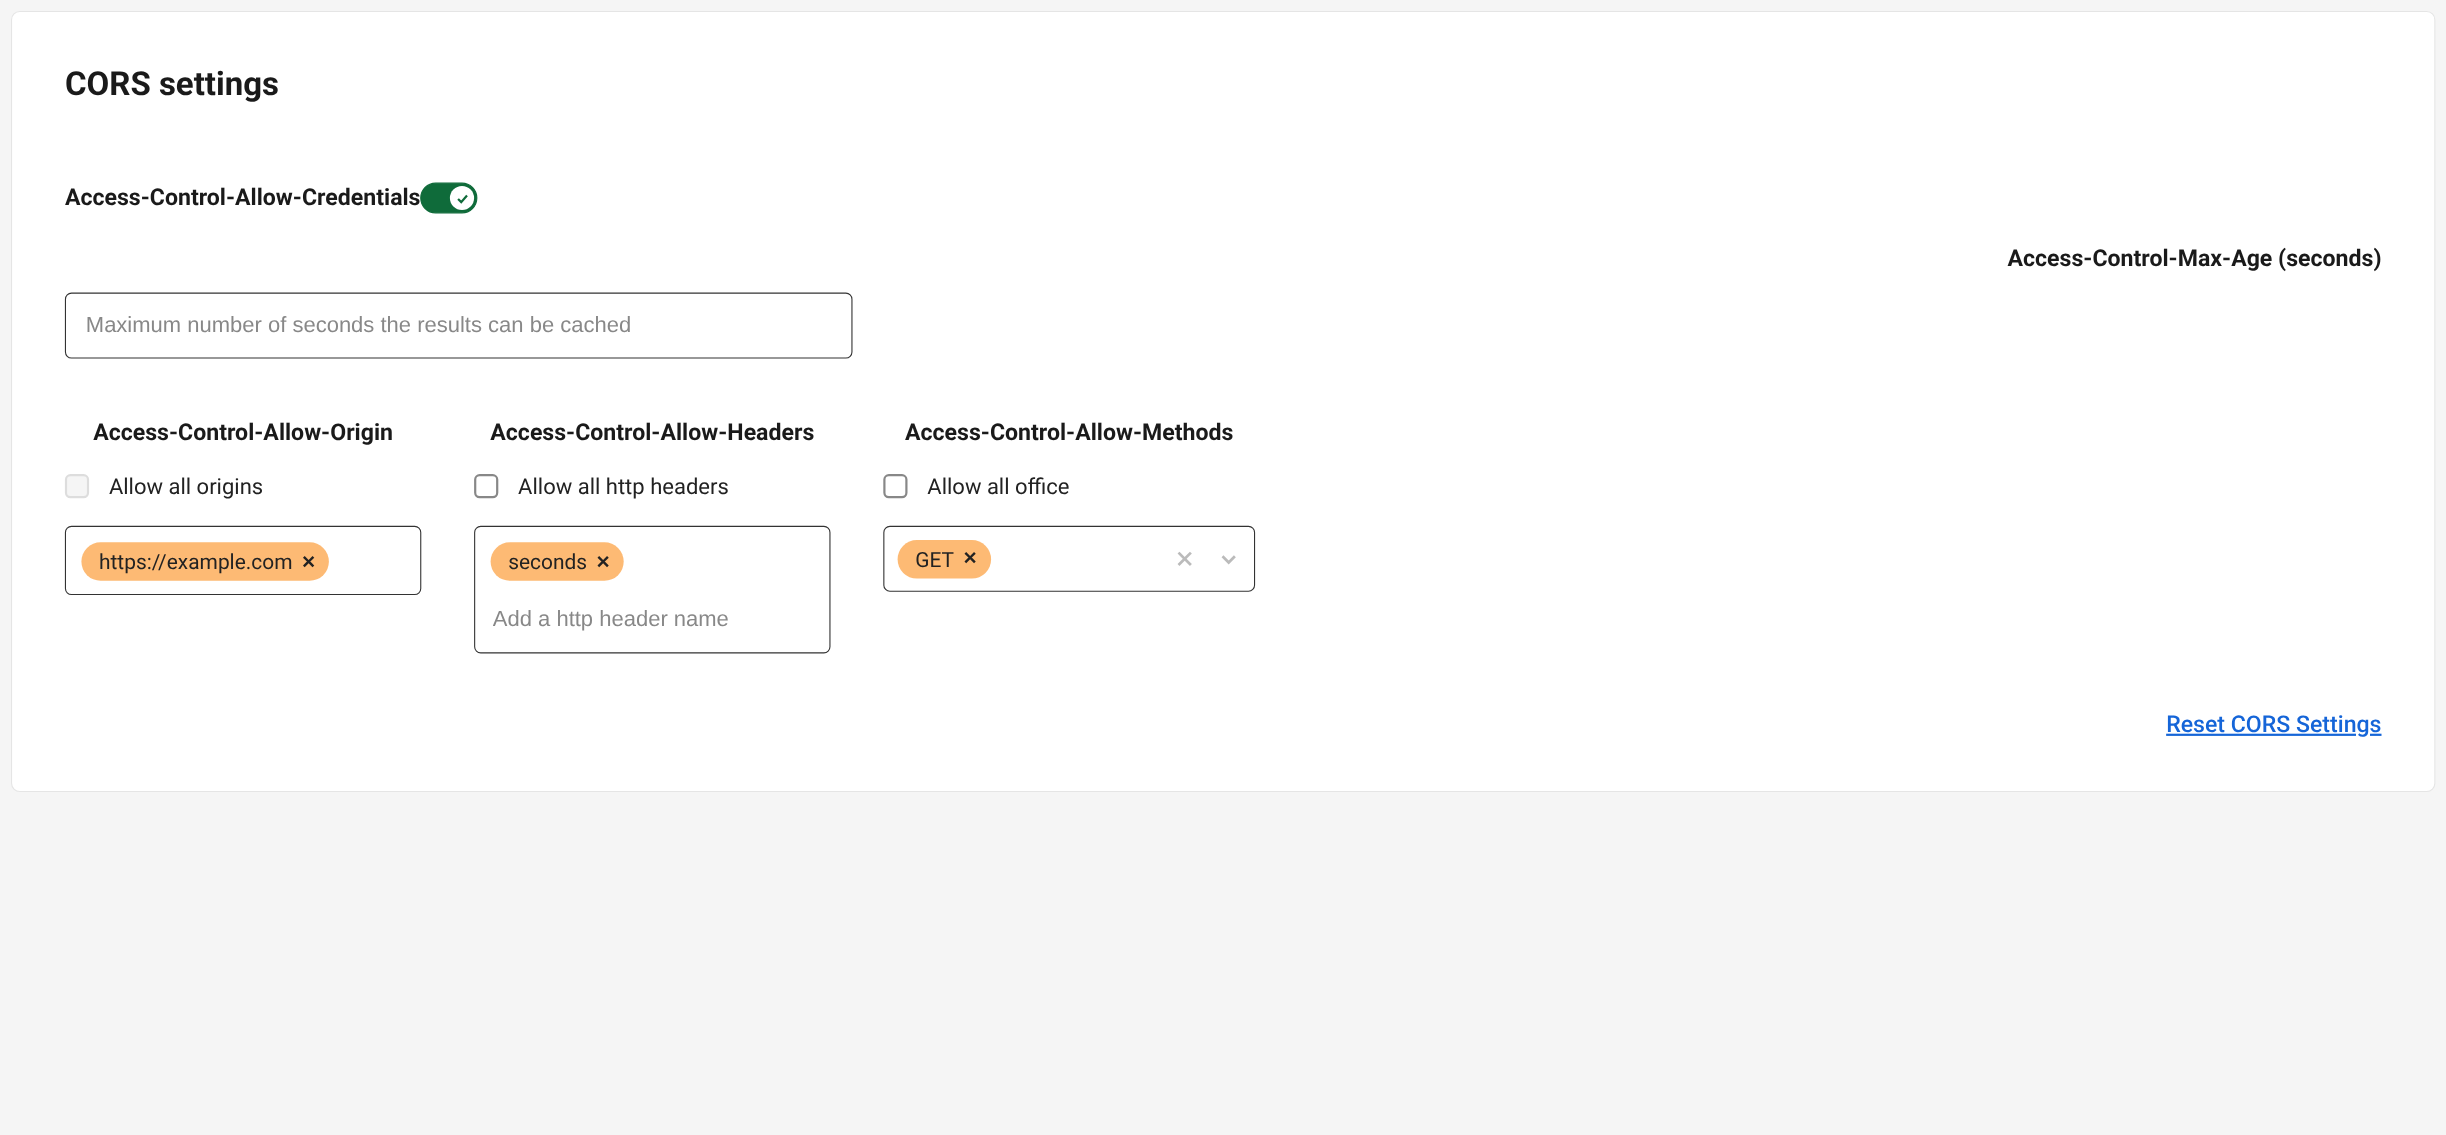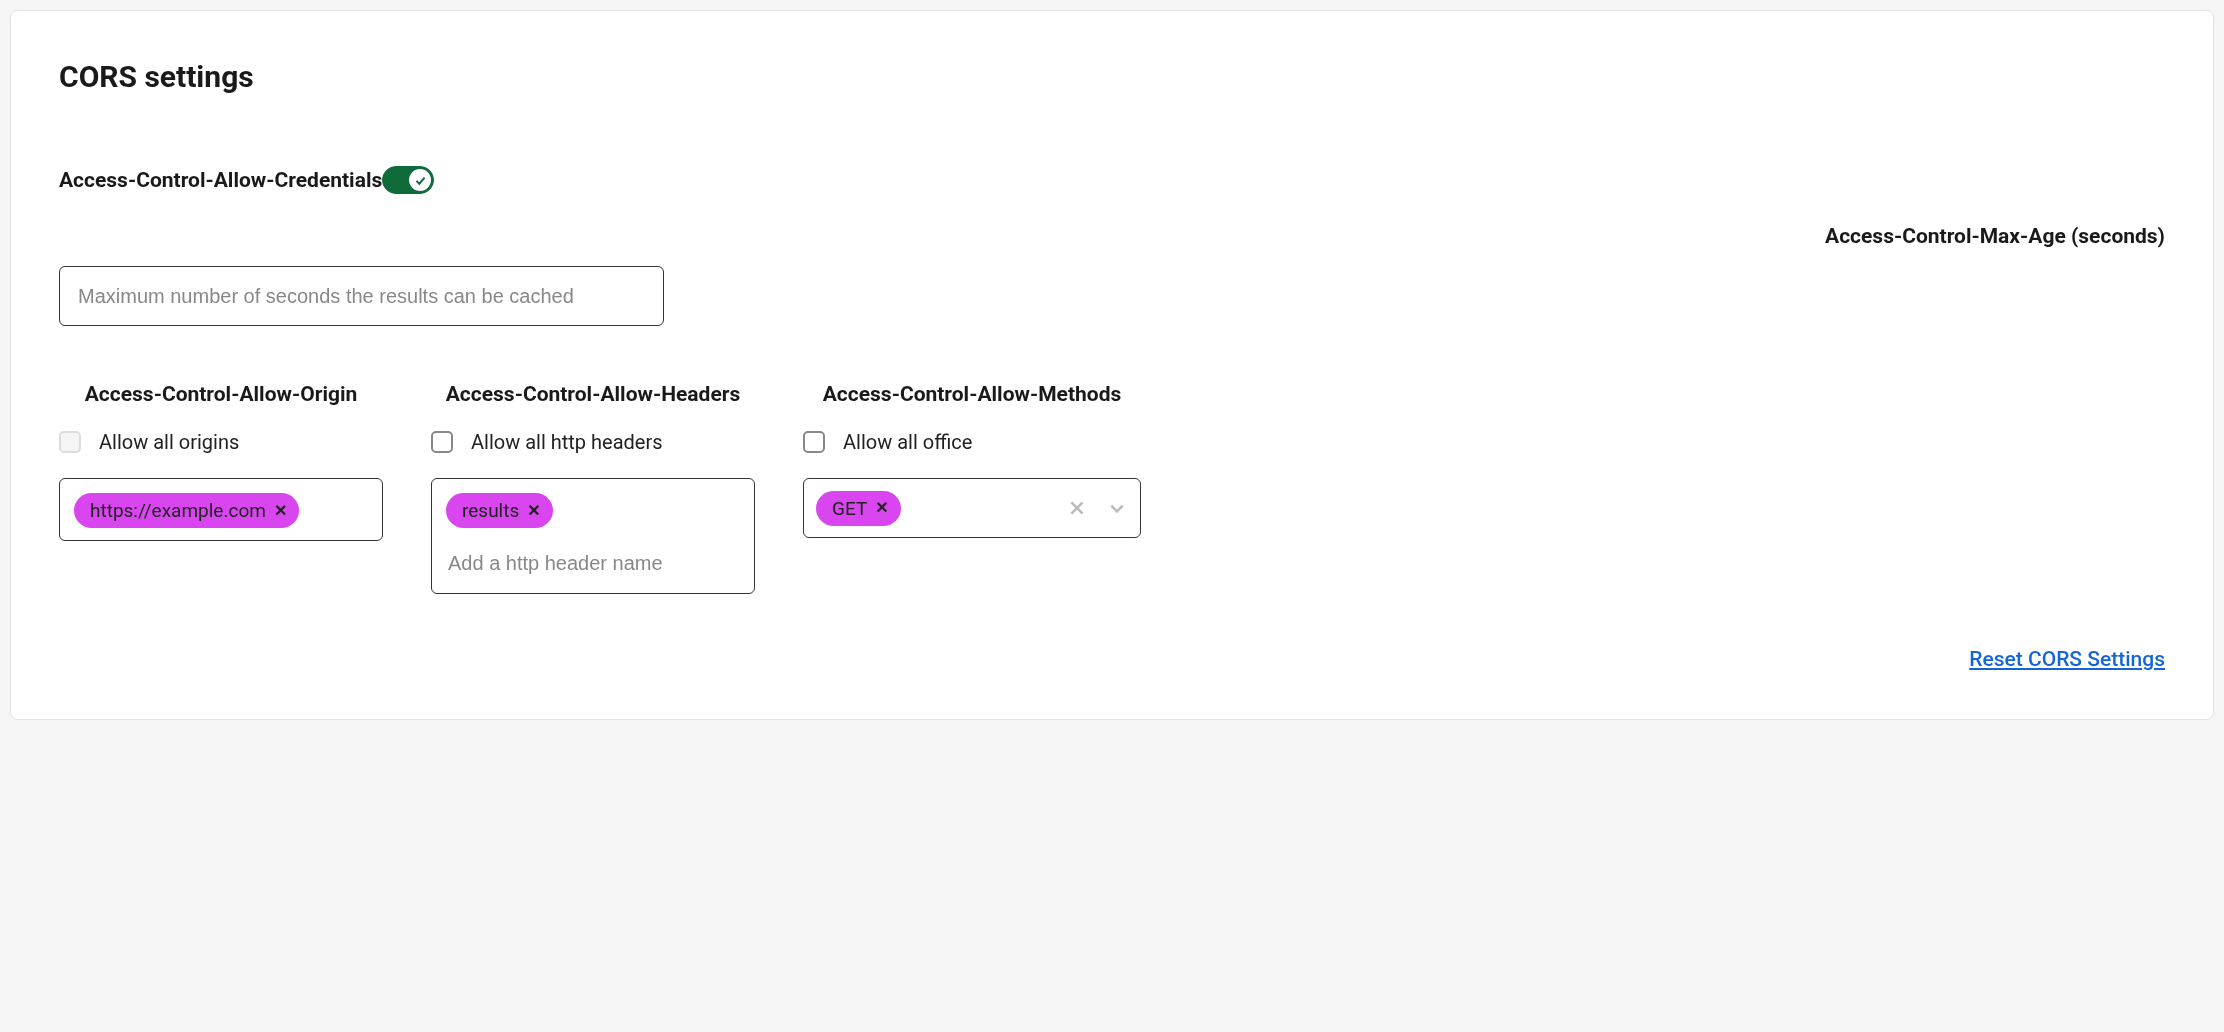--- a/index.html
+++ b/index.html
@@ -67,21 +67,21 @@
   }
   .section-maxage {
     margin-bottom: 56px;
   }
   .section-maxage .field-label {
     display: block;
     margin-bottom: 18px;
     text-align: right;
   }
   .text-input {
-    width: 605px;
+    width: 716px;
     height: 60px;
     border: 1px solid #333;
     border-radius: 6px;
     padding: 16px 18px;
     font-size: 20px;
     color: #333;
     outline: none;
   }
   .text-input::placeholder {
     color: #888;
@@ -142,21 +142,21 @@
   .col-methods .tag-box { width: 338px; }
   .tags-row {
     display: flex;
     flex-wrap: wrap;
     gap: 8px;
   }
   .tag {
     display: inline-flex;
     align-items: center;
     gap: 8px;
-    background: #d946ef;
+    background: #fdba74;
     border-radius: 999px;
     padding: 6px 12px 6px 16px;
     font-size: 19px;
     color: #222;
   }
   .tag .tag-close {
     font-weight: 700;
     cursor: pointer;
     font-size: 16px;
     line-height: 1;
@@ -251,21 +251,21 @@
 
     <div class="col col-headers">
       <span class="field-label">Access-Control-Allow-Headers</span>
       <div class="checkbox-row">
         <div class="checkbox"></div>
         <span class="checkbox-label">Allow all http headers</span>
       </div>
       <div class="tag-box">
         <div class="tags-row">
           <span class="tag">
-            <span>results</span>
+            <span>seconds</span>
             <span class="tag-close">✕</span>
           </span>
         </div>
         <input class="tag-input" type="text" placeholder="Add a http header name" style="">
       </div>
     </div>
 
     <div class="col col-methods">
       <span class="field-label">Access-Control-Allow-Methods</span>
       <div class="checkbox-row">

